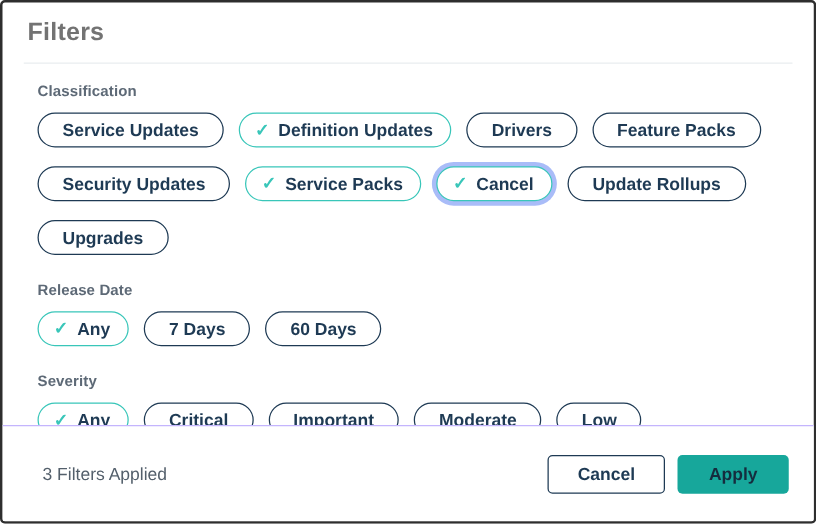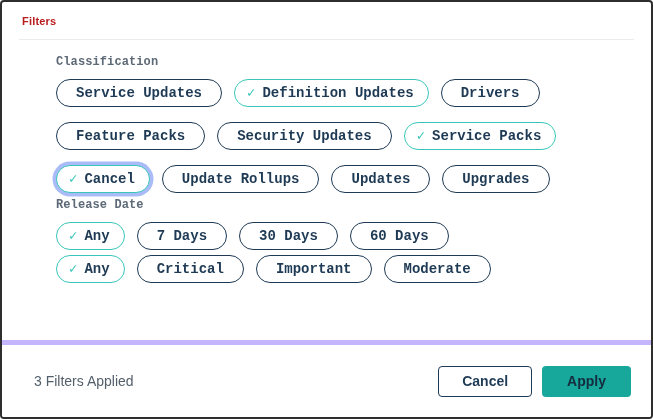--- a/index.html
+++ b/index.html
@@ -19,35 +19,35 @@
     height: 419px;
     background: #ffffff;
     border: 2px solid #2e2e2e;
     border-radius: 4px;
     overflow: hidden;
   }
 
   .header { padding: 13px 20px 0 20px; }
   .header h1 {
     margin: 0;
-    font-size: 11px;
-    font-weight: 700;
-    color: #b91c1c;
+    font-size: 20px;
+    font-weight: 700;
+    color: #737373;
     letter-spacing: 0.2px;
   }
   .header-divider {
     height: 1px;
     background: #E9EDF0;
     margin: 12px 17px 0 17px;
   }
 
-  .content { padding: 15px 18px 0 54px; font-family: Liberation Mono, monospace; }
+  .content { padding: 15px 18px 0 28px; }
 
   .section { margin-top: 0; }
-  .section + .section { margin-top: 5px; }
+  .section + .section { margin-top: 21px; }
 
   .section-label {
     font-size: 12px;
     font-weight: 700;
     color: #5D6976;
     margin-bottom: 10px;
     letter-spacing: 0.1px;
   }
 
   .pills {
@@ -88,21 +88,21 @@
     line-height: 1;
     transform: translateY(-0.5px);
   }
 
   .footer {
     position: absolute;
     left: 0;
     right: 0;
     bottom: 0;
     height: 77px;
-    border-top: 5px solid #c4b5fd;
+    border-top: 1px solid #c4b5fd;
     background: #fff;
     display: flex;
     align-items: center;
     justify-content: space-between;
     padding: 0 20px 0 32px;
   }
   .status {
     font-size: 14px;
     color: #535F6B;
   }
@@ -164,59 +164,57 @@
               <span>Service Packs</span>
             </button>
             <button class="pill checked focused">
               <span class="check">✓</span>
               <span>Cancel</span>
             </button>
             <button class="pill">
               <span>Update Rollups</span>
             </button>
             <button class="pill">
-              <span>Updates</span>
-            </button>
-            <button class="pill">
               <span>Upgrades</span>
             </button>
           </div>
         </div>
         <div class="section">
           <div class="section-label">Release Date</div>
           <div class="pills">
             <button class="pill checked">
               <span class="check">✓</span>
               <span>Any</span>
             </button>
             <button class="pill">
               <span>7 Days</span>
             </button>
             <button class="pill">
-              <span>30 Days</span>
-            </button>
-            <button class="pill">
               <span>60 Days</span>
             </button>
           </div>
         </div>
         <div class="section">
+          <div class="section-label">Severity</div>
           <div class="pills">
             <button class="pill checked">
               <span class="check">✓</span>
               <span>Any</span>
             </button>
             <button class="pill">
               <span>Critical</span>
             </button>
             <button class="pill">
               <span>Important</span>
             </button>
             <button class="pill">
               <span>Moderate</span>
+            </button>
+            <button class="pill">
+              <span>Low</span>
             </button>
           </div>
         </div>
       </div>
   </div>
 
   <div class="footer">
     <span class="status">3 Filters Applied</span>
     <div class="actions">
       <button class="btn btn-cancel">Cancel</button>

